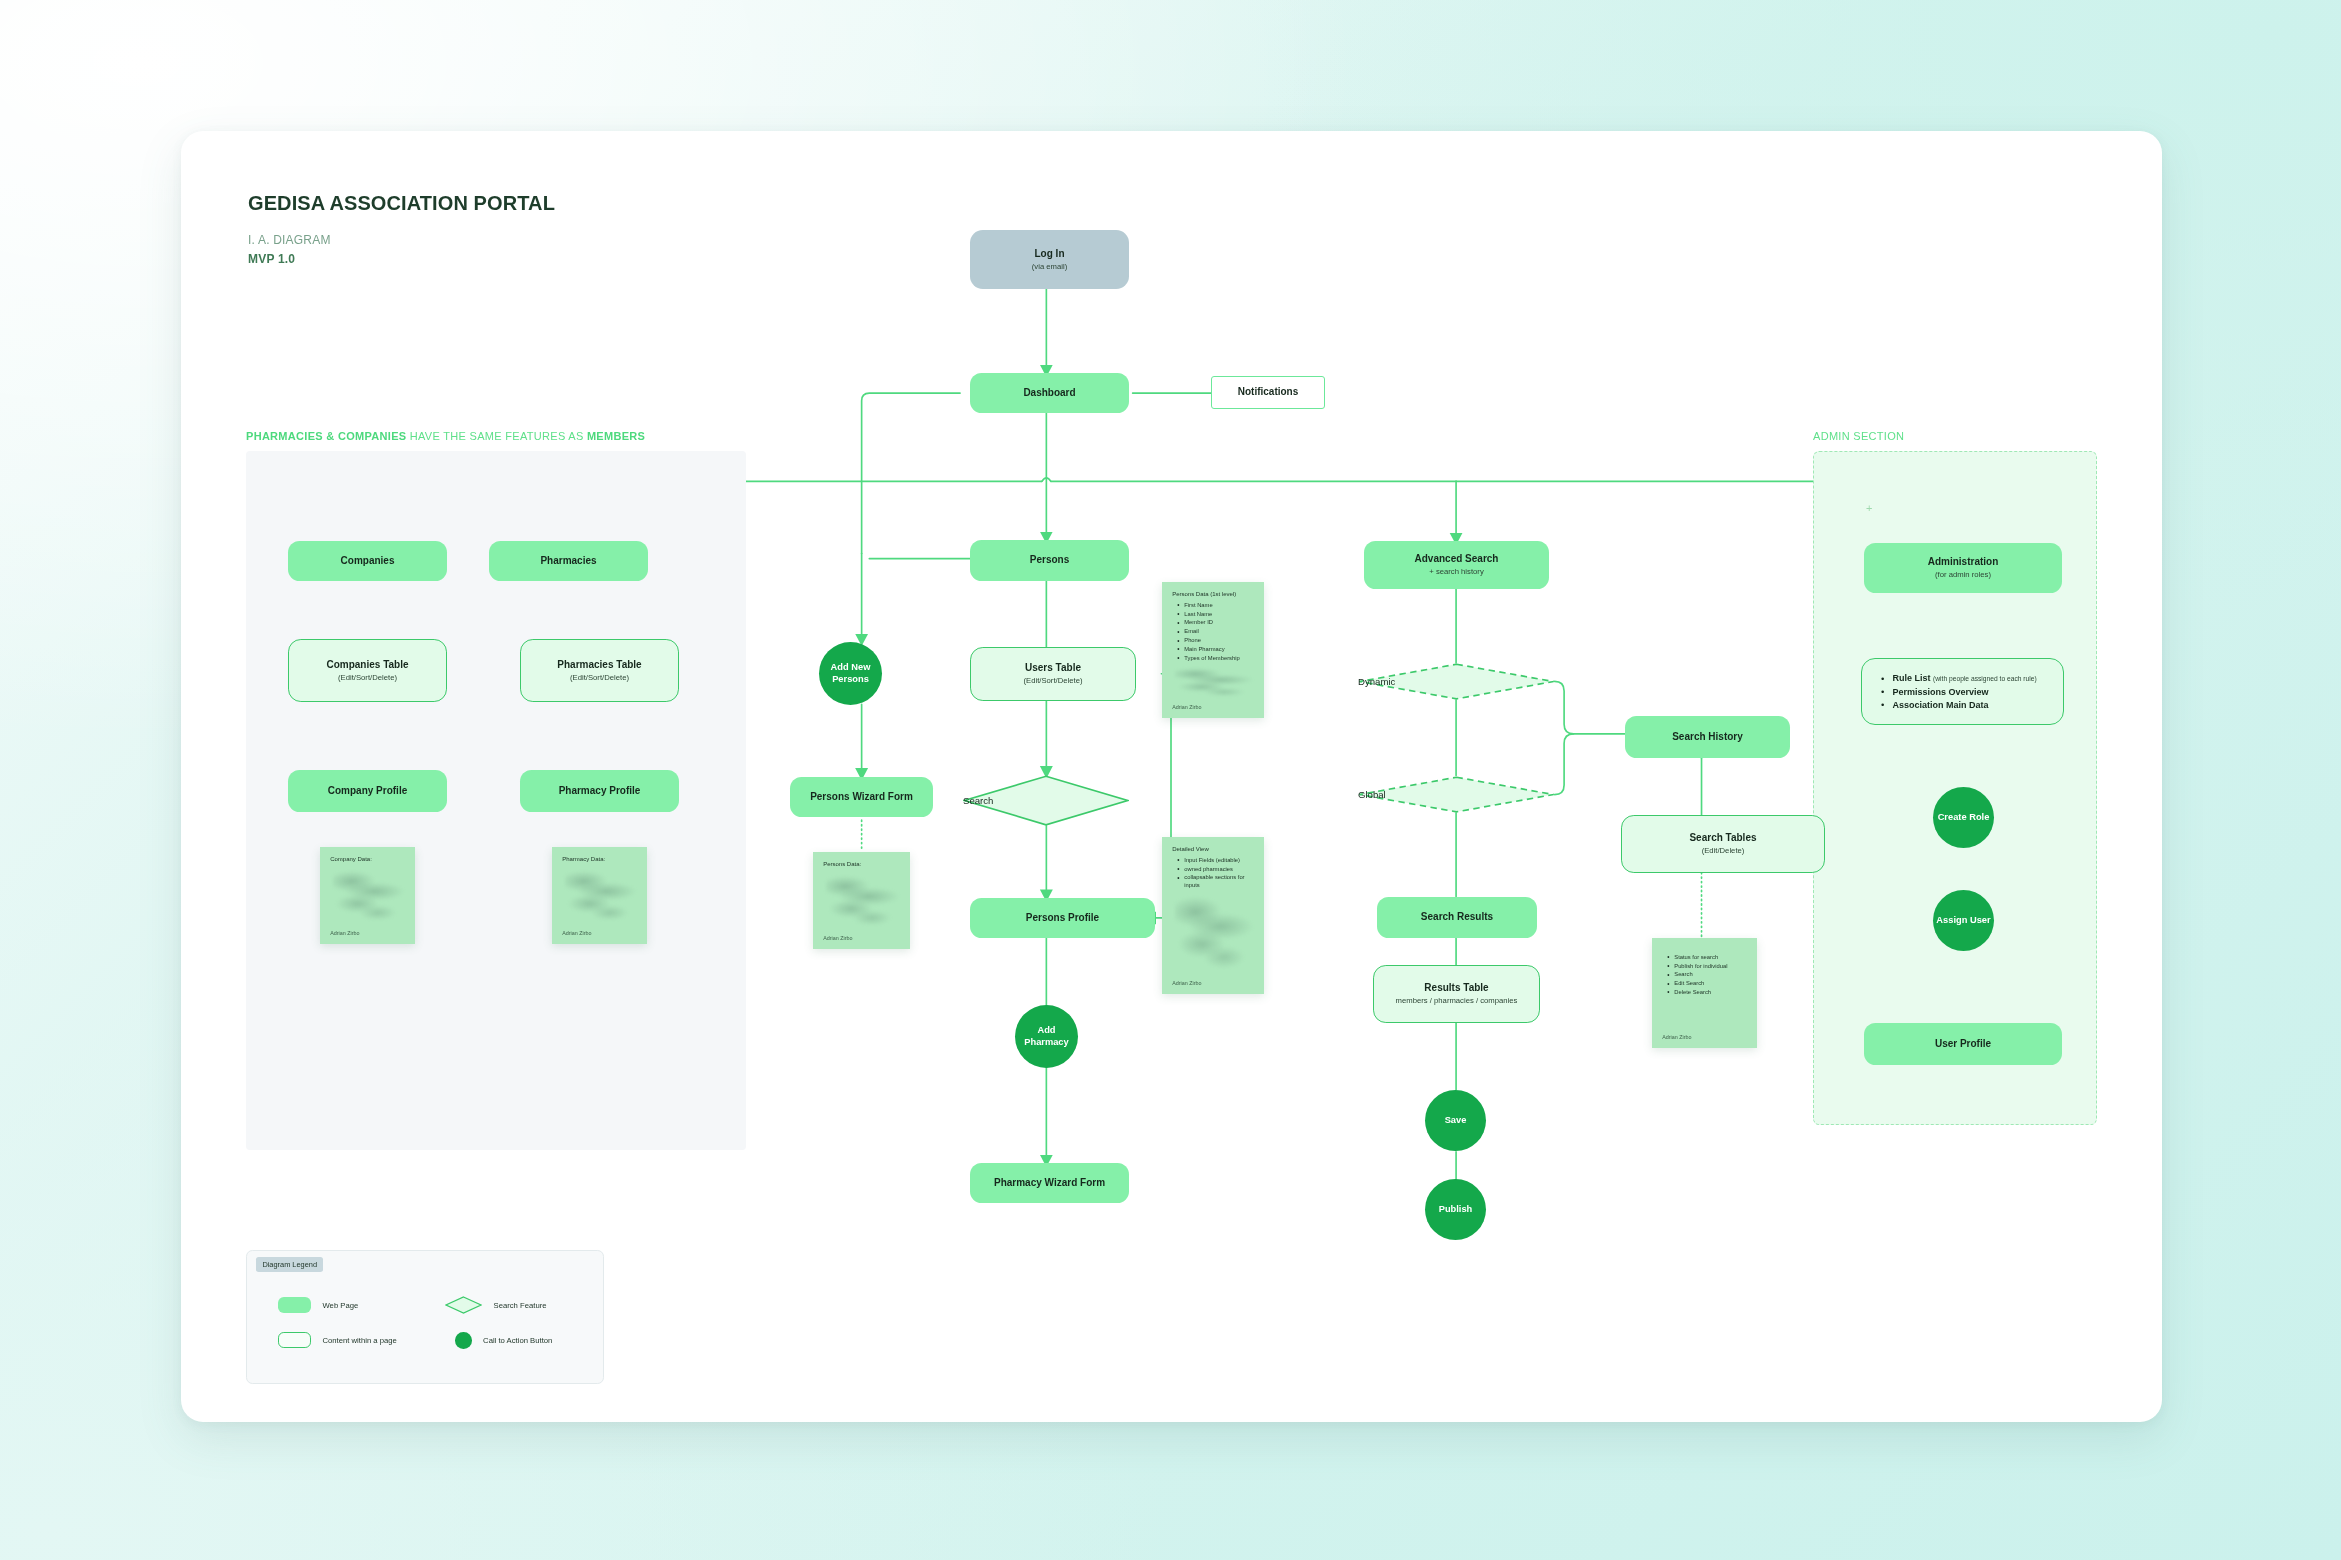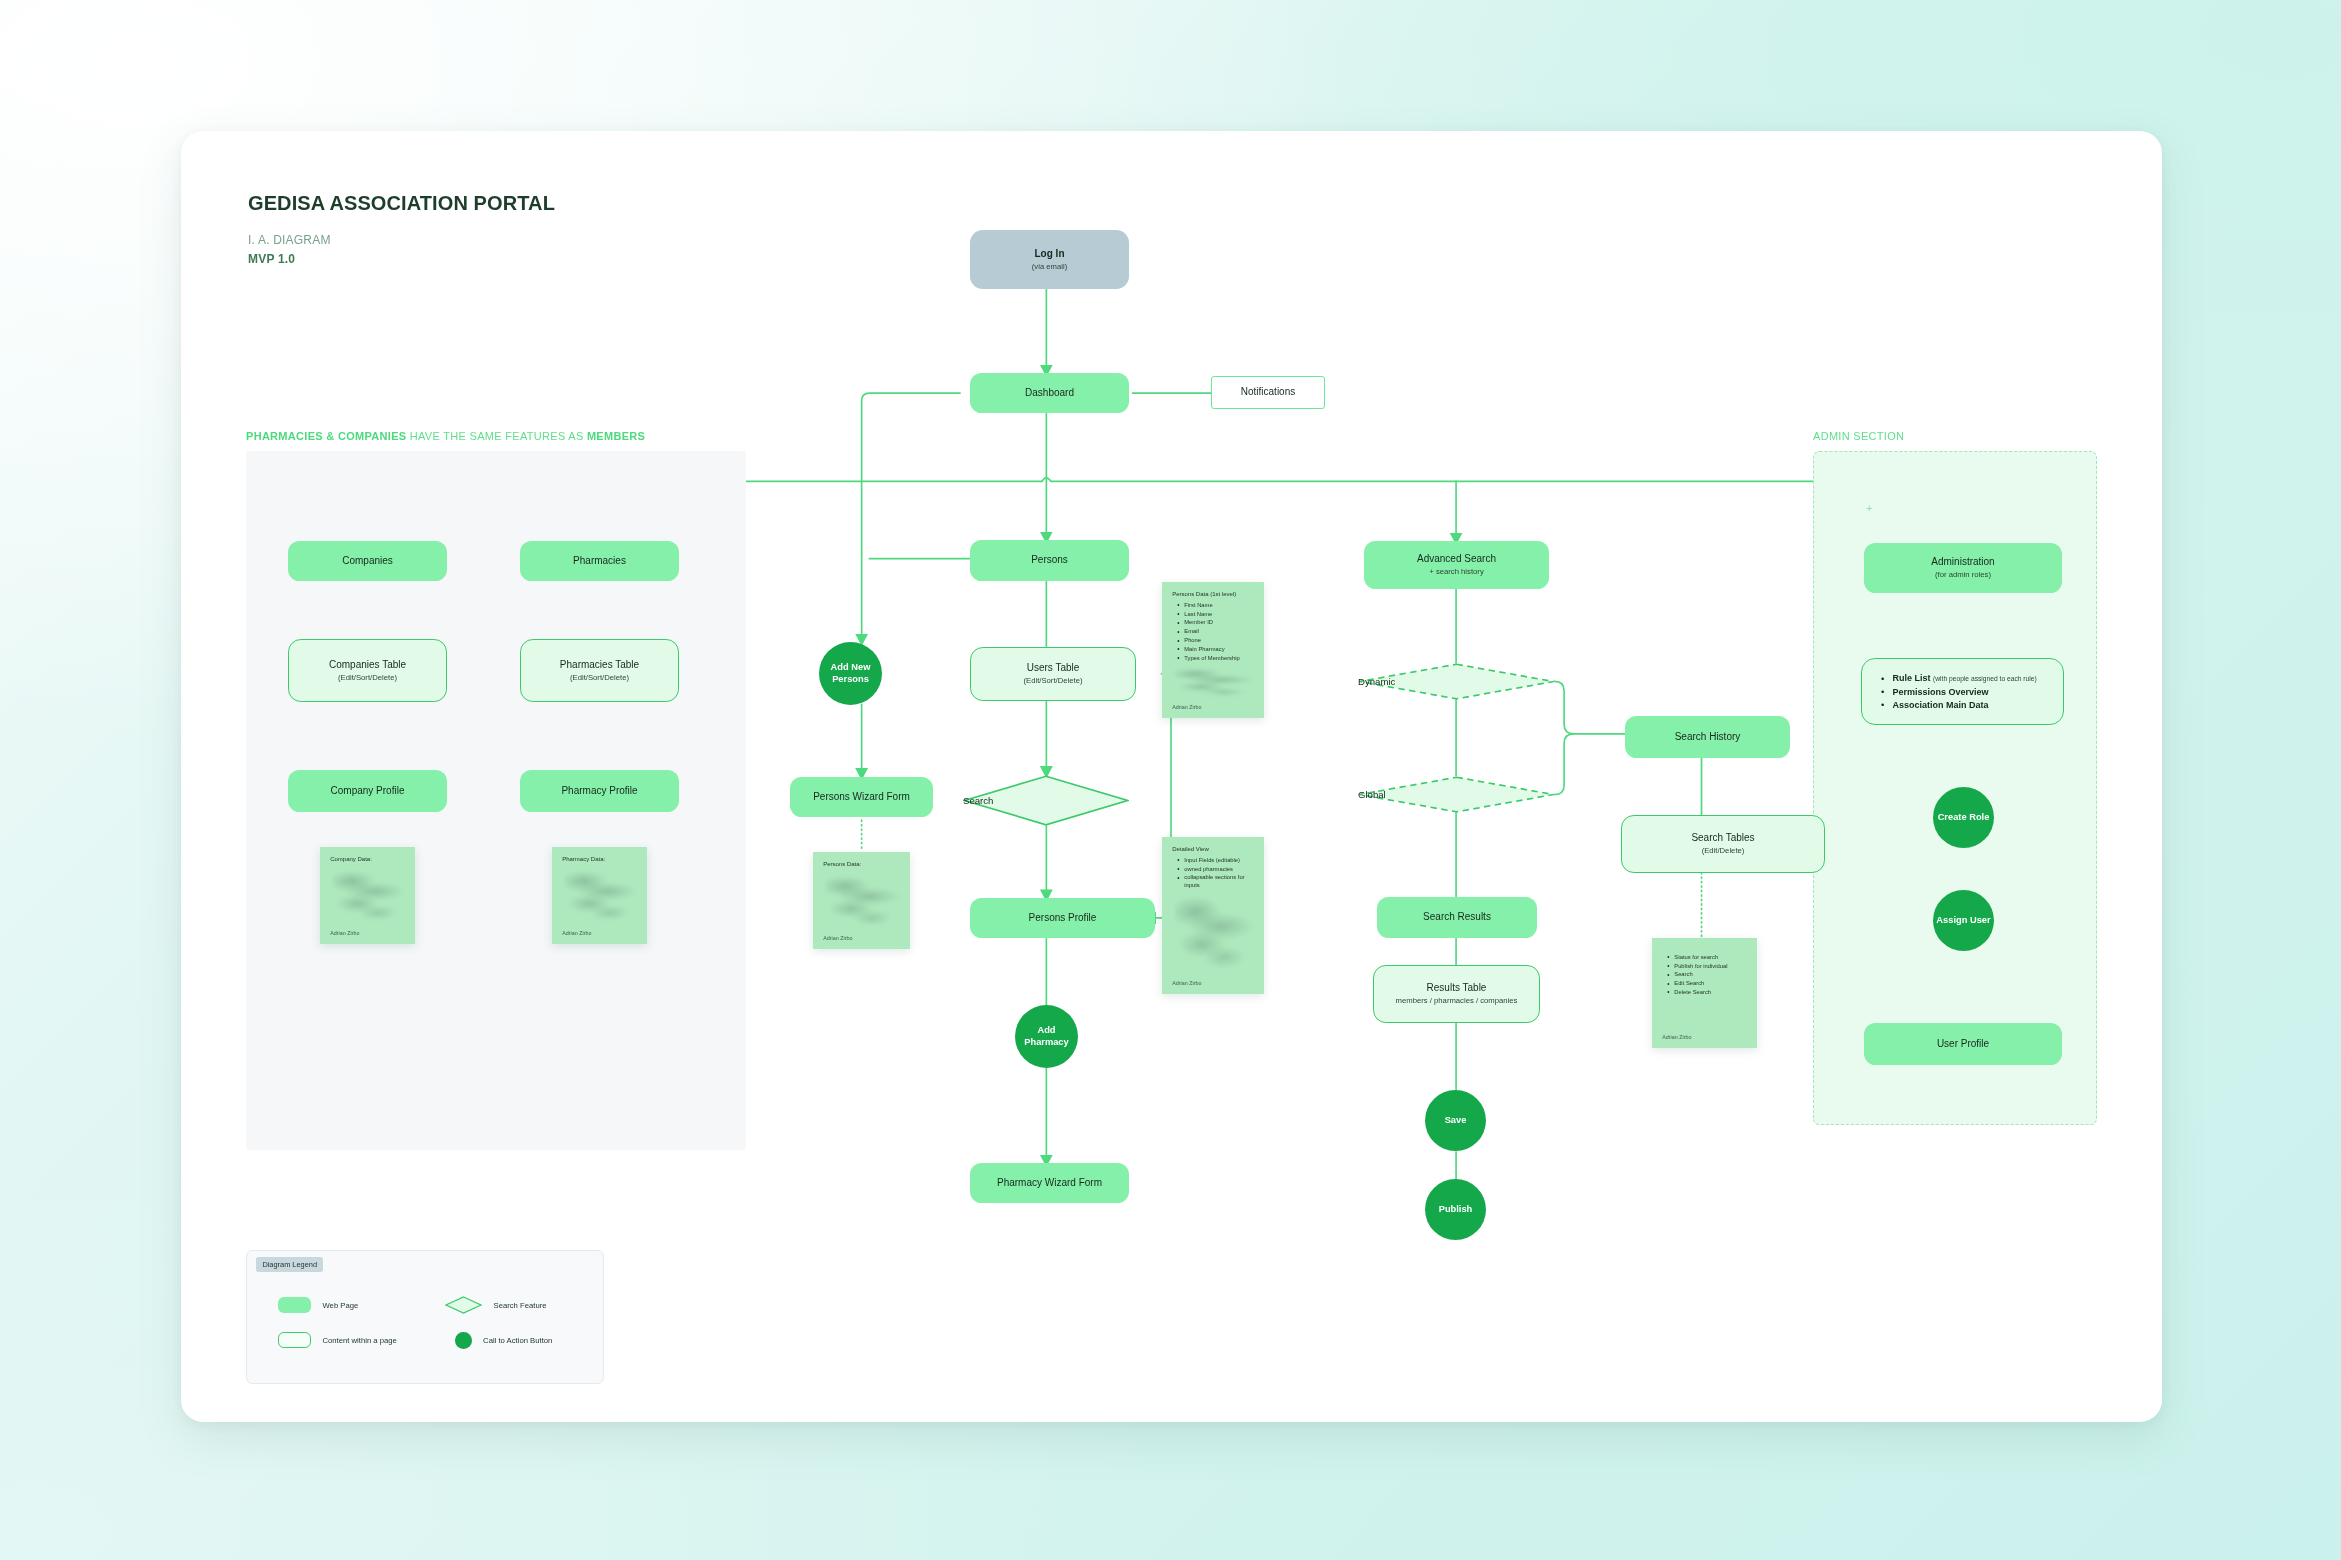--- a/index.html
+++ b/index.html
@@ -64,21 +64,21 @@
   }
 
   
   .node {
     position: absolute;
     display: flex; flex-direction: column;
     align-items: center; justify-content: center;
     text-align: center;
     line-height: 1.22;
   }
-  .node .t1 { font-size: 10px; font-weight: 400; color: #16281d; }
+  .node .t1 { font-size: 10px; font-weight: 700; color: #16281d; }
   .node .t2 { font-size: 7.7px; font-weight: 400; color: #2c4434; margin-top: 1.9px; }
 
   
   .n-page {
     background: #85f0a9; border-radius: 11.5px;
   }
   
   .n-content {
     background: #e2fbe9; border: 1.6px solid #3cc96a; border-radius: 12.8px;
   }
@@ -304,21 +304,21 @@
   </div>
   <div class="node n-page" style="left:288px; top:770px; width:159px; height:42px;">
     <span class="t1">Company Profile</span>
   </div>
   <div class="note" style="left:320px; top:847px; width:95px; height:97px;">
     <div class="n-title">Company Data:</div>
     <div class="blur"></div>
     <div class="sig">Adrian Zirbo</div>
   </div>
 
-  <div class="node n-page" style="left:520px; top:541px; width:159px; height:40px;">
+  <div class="node n-page" style="left:489px; top:541px; width:159px; height:40px;">
     <span class="t1">Pharmacies</span>
   </div>
   <div class="node n-content" style="left:520px; top:639px; width:159px; height:63px;text-align:center;">
     <span class="t1">Pharmacies Table</span>
     <span class="t2">(Edit/Sort/Delete)</span>
   </div>
   <div class="node n-page" style="left:520px; top:770px; width:159px; height:42px;">
     <span class="t1">Pharmacy Profile</span>
   </div>
   <div class="note" style="left:552px; top:847px; width:95px; height:97px;">

